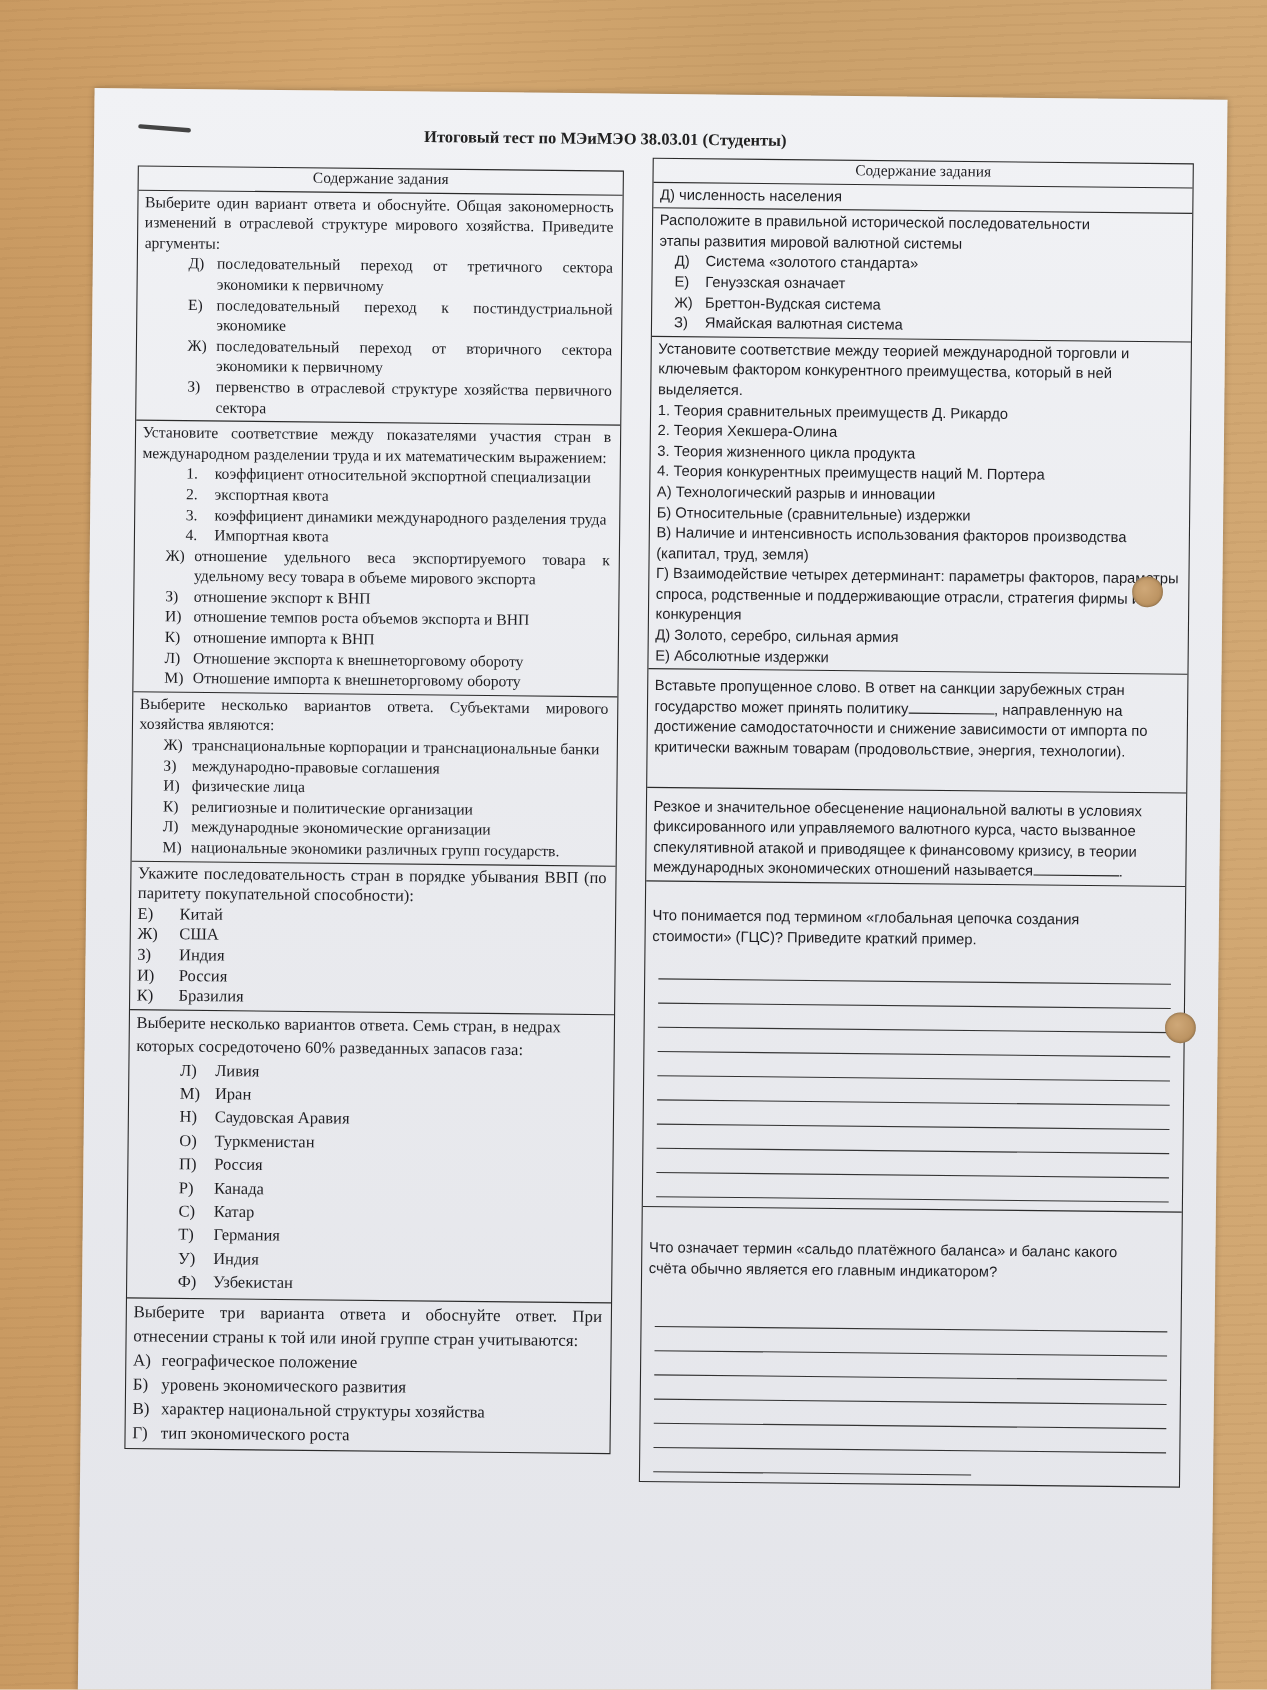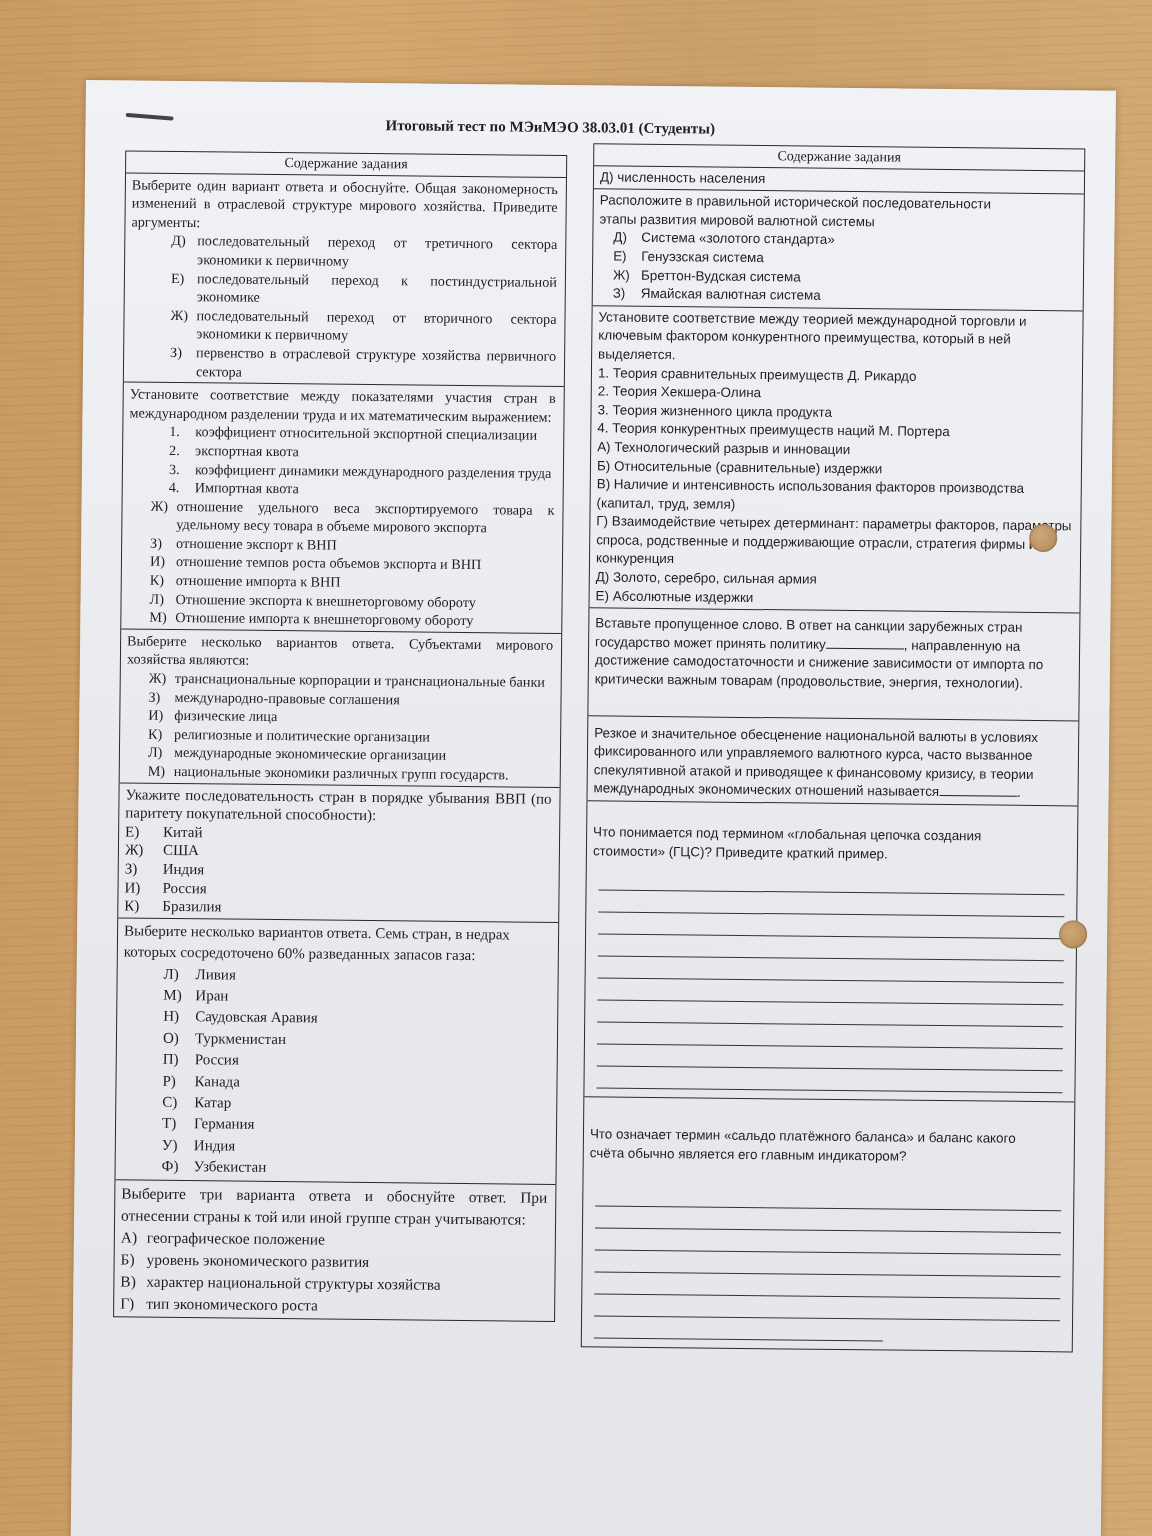--- a/index.html
+++ b/index.html
@@ -255,21 +255,21 @@
     </div>
 
     <div class="cell sans">
       <div style="padding-right:60px">Расположите в правильной исторической последовательности этапы развития мировой валютной системы</div>
       <div class="opt" style="padding-left:14px">
           <span class="mk" style="min-width:28px">Д)</span>
           <span>Система «золотого стандарта»</span>
         </div>
       <div class="opt" style="padding-left:14px">
           <span class="mk" style="min-width:28px">Е)</span>
-          <span>Генуэзская система</span>
+          <span>Генуэзская означает</span>
         </div>
       <div class="opt" style="padding-left:14px">
           <span class="mk" style="min-width:28px">Ж)</span>
           <span>Бреттон-Вудская система</span>
         </div>
       <div class="opt" style="padding-left:14px">
           <span class="mk" style="min-width:28px">З)</span>
           <span>Ямайская валютная система</span>
         </div>
     </div>

